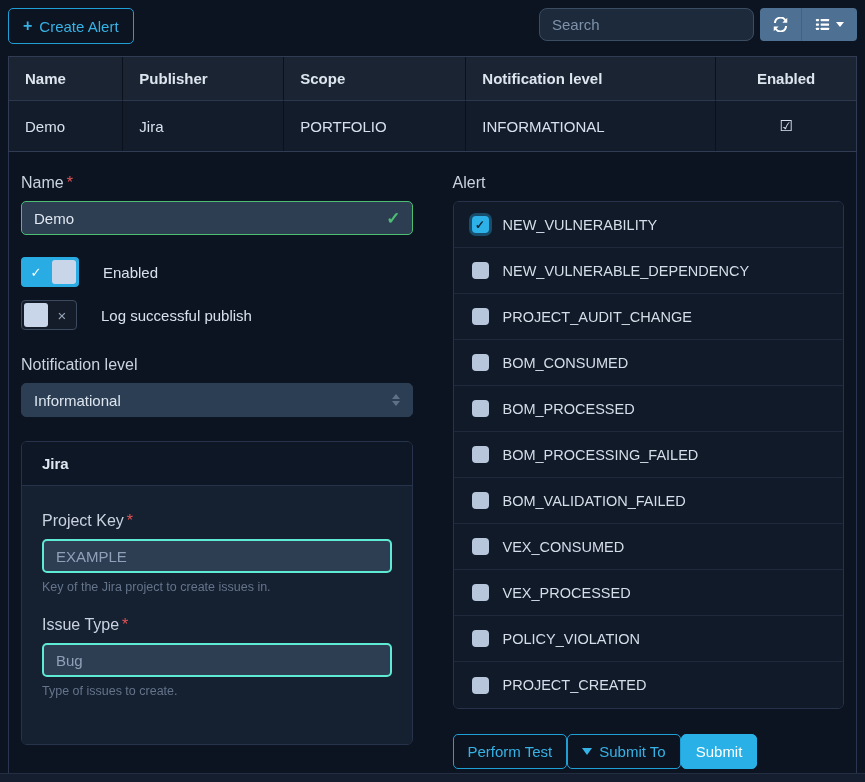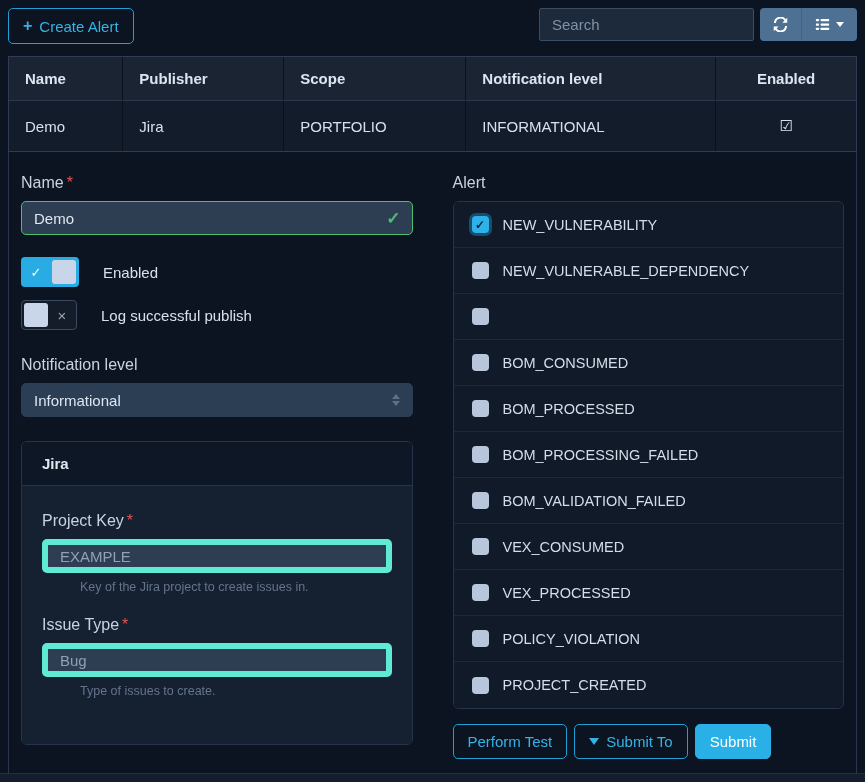--- a/index.html
+++ b/index.html
@@ -17,21 +17,21 @@
          border-radius:5px; cursor:pointer; font-size:15px; line-height:1;
          padding:9px 14px; background:transparent; border:1px solid transparent; }
   .btn-outline-primary { border-color:#1f9fd4; color:#35b3e6; }
   .btn-outline-danger  { border-color:#ef5b66; color:#f3676f; }
   .btn-primary { background:#29b0e6; border-color:#29b0e6; color:#ffffff; }
   .plus-glyph { font-weight:bold; font-size:16px; }
 
   .toolbar-right { display:flex; align-items:center; gap:6px; }
   .search-input {
     width:215px; height:33px; background:#1d2a3c; border:1px solid #3b4d63;
-    border-radius:2px; color:#dfe7f1; padding:0 12px; font-size:15px;
+    border-radius:8px; color:#dfe7f1; padding:0 12px; font-size:15px;
     font-family:"Liberation Sans", sans-serif; outline:none;
   }
   .search-input::placeholder { color:#7e92aa; }
   .btn-group { display:flex; height:33px; border-radius:4px; overflow:hidden; }
   .tool-btn { background:#4e7193; border:none; color:#fff; display:flex;
               align-items:center; justify-content:center; padding:0 13px; cursor:pointer; gap:6px; }
   .tool-btn + .tool-btn { border-left:1px solid #436document28; border-left:1px solid #436283; }
   .caret-down-sm { width:0; height:0; border-left:4px solid transparent;
                    border-right:4px solid transparent; border-top:5px solid #ffffff; }
 
@@ -56,21 +56,21 @@
     padding:22px 12px 0 12px; display:flex; gap:40px;
     min-height:624px;
   }
   .col { flex:1; min-width:0; }
 
   .field-label { color:#c9d3e0; font-size:16px; margin-bottom:9px; display:block; }
   .req { color:#e55353; margin-left:3px; }
 
   .text-input {
     width:100%; height:34px; border-radius:5px; padding:0 12px;
-    background:#2d3d52; border:6px solid #5eead4; color:#dfe7f1;
+    background:#2d3d52; border:2px solid #5eead4; color:#dfe7f1;
     font-size:15px; font-family:"Liberation Sans", sans-serif; outline:none;
   }
   .text-input::placeholder { color:#8fa1b8; }
   .input-valid-wrap { position:relative; }
   .input-valid-wrap .text-input { border:1px solid #4dbd74; }
   .valid-check { position:absolute; right:12px; top:50%; transform:translateY(-50%);
                  color:#4dbd74; font-weight:bold; font-size:17px; }
 
   
   .toggle-row { display:flex; align-items:center; margin-top:22px; }
@@ -103,38 +103,38 @@
   .dbl-caret .up { width:0; height:0; border-left:4px solid transparent;
                    border-right:4px solid transparent; border-bottom:5px solid #5f7188; }
   .dbl-caret .down { width:0; height:0; border-left:4px solid transparent;
                      border-right:4px solid transparent; border-top:5px solid #5f7188; }
 
   
   .card { margin-top:24px; border:1px solid #27334a; border-radius:6px; overflow:hidden; }
   .card-header { background:#0e1726; border-bottom:1px solid #27334a;
                  padding:13px 20px; font-weight:bold; color:#dfe7f1; font-size:15px; }
   .card-body { background:#152031; padding:26px 20px 46px 20px; }
-  .help-text { color:#64748b; font-size:12.5px; margin-top:7px;margin-left:38px; }
+  .help-text { color:#64748b; font-size:12.5px; margin-top:7px; }
   .card-field + .card-field { margin-top:22px; }
 
   
   .group-list { border:1px solid #27334a; border-radius:6px; overflow:hidden; }
   .group-row { display:flex; align-items:center; height:46px; padding:0 18px;
                background:#101a29; border-bottom:1px solid #1e293c; }
   .group-row:last-child { border-bottom:none; }
   .cb { width:17px; height:17px; border-radius:4px; background:#b8c6dc; flex:none;
         cursor:pointer; position:relative; }
   .cb.checked { background:#2cb2e9; box-shadow:0 0 0 3px rgba(41,178,233,0.35); }
   .cb.checked::after { content:"✓"; position:absolute; left:0; top:0; width:17px; height:17px;
         display:flex; align-items:center; justify-content:center;
         color:#0b2433; font-size:12px; font-weight:bold; }
   .group-row .g-label { margin-left:14px; color:#d5dde8; font-size:14.5px; }
 
   
-  .actions { display:flex; gap:7px; margin-top:15px; }
+  .actions { display:flex; gap:0; margin-top:25px; }
   .chev-down { width:0; height:0; border-left:5px solid transparent;
                border-right:5px solid transparent; border-top:7px solid #35b3e6; }
 
   
   .bottom-strip { position:absolute; left:0; right:0; bottom:0; height:9px;
                   background:#141e2e; border-top:1px solid #232e42; }
 </style>
 </head>
 <body>
 
@@ -264,20 +264,21 @@
         <div class="group-row">
           <span class="cb checked"></span>
           <span class="g-label">NEW_VULNERABILITY</span>
         </div>
         <div class="group-row">
           <span class="cb"></span>
           <span class="g-label">NEW_VULNERABLE_DEPENDENCY</span>
         </div>
         <div class="group-row">
           <span class="cb"></span>
+          <span class="g-label">PROJECT_AUDIT_CHANGE</span>
         </div>
         <div class="group-row">
           <span class="cb"></span>
           <span class="g-label">BOM_CONSUMED</span>
         </div>
         <div class="group-row">
           <span class="cb"></span>
           <span class="g-label">BOM_PROCESSED</span>
         </div>
         <div class="group-row">

